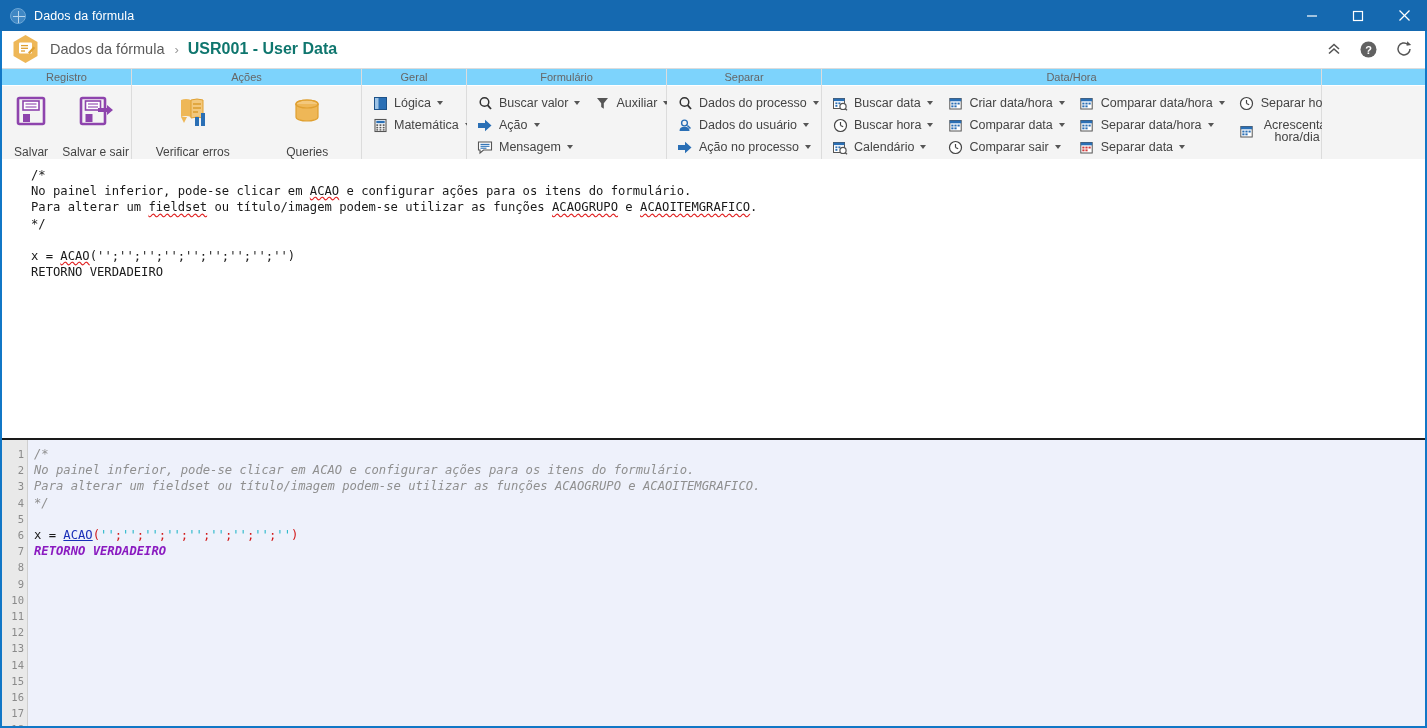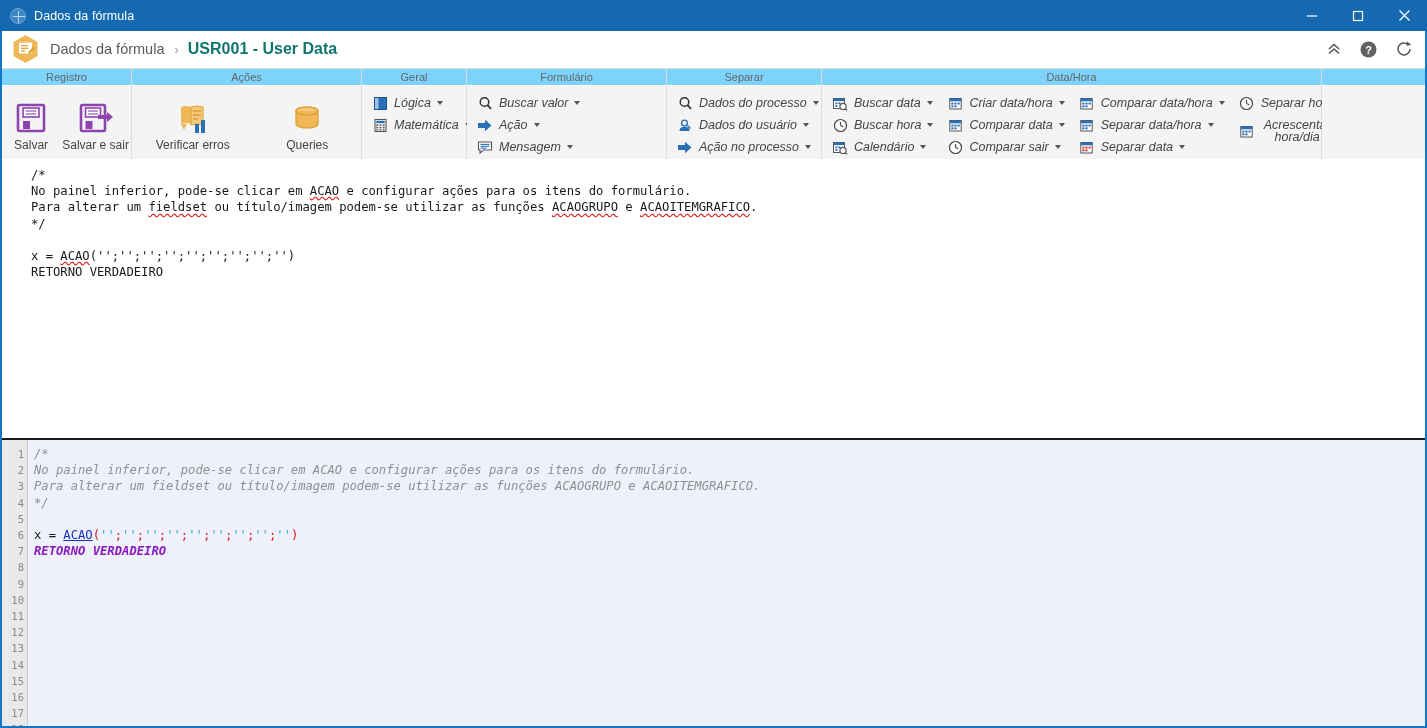--- a/index.html
+++ b/index.html
@@ -114,40 +114,39 @@
     flex: 1 1 auto;
     display: flex;
     background: #f4f4f4;
     padding: 2px 0 0 0;
   }
 
   
   .bigbtn {
     width: 64px;
     display: flex; flex-direction: column;
-    align-items: center; justify-content: center;
+    align-items: center; justify-content: space-between;
     padding-top: 4px;
     cursor: default;
   }
   .bigbtn .ic { height: 38px; display: flex; align-items: center; }
   .bigbtn .lbl {
     font-size: 12px; color: #444; margin-top: 1px;
     white-space: nowrap;
   }
   .bigbtn-wide { width: 78px; }
 
   
   .rcol { display: flex; flex-direction: column; padding: 4px 0 0 6px; }
   .smallbtn {
     display: flex; align-items: center;
     height: 22px;
     padding: 0 4px 0 2px;
     white-space: nowrap;
     cursor: default;
-    font-style: italic;
   }
   .smallbtn .ic {
     width: 20px; height: 18px;
     display: flex; align-items: center; justify-content: center;
     flex: 0 0 auto;
     margin-right: 4px;
   }
   .smallbtn .lbl { font-size: 12.5px; color: #444; }
   .caret {
     margin-left: 6px; width: 0; height: 0;
@@ -414,20 +413,31 @@
                 <path d="M1.5 2 h13 v8 h-8 l-3.5 3 v-3 h-1.5 z" fill="#fff" stroke="#555" stroke-width="1.1"></path>
                 <line x1="3.5" y1="4.4" x2="12.5" y2="4.4" stroke="#2a6fb5" stroke-width="1.1"></line>
                 <line x1="3.5" y1="6.3" x2="12.5" y2="6.3" stroke="#2a6fb5" stroke-width="1.1"></line>
                 <line x1="3.5" y1="8.2" x2="9.5" y2="8.2" stroke="#2a6fb5" stroke-width="1.1"></line>
               </svg>
             </span>
             <span class="lbl">Mensagem</span>
             <span class="caret"></span>
           </div>
         </div>
+        <div class="rcol">
+          <div class="smallbtn">
+            <span class="ic">
+              <svg width="15" height="15" viewBox="0 0 15 15">
+                <path d="M2 2 h11 l-4.2 5.2 v5.5 l-2.6 -1.8 v-3.7 z" fill="#555"></path>
+              </svg>
+            </span>
+            <span class="lbl">Auxiliar</span>
+            <span class="caret"></span>
+          </div>
+        </div>
       </div>
     </div>
 
     <div class="rgroup" style="width:155px">
       <div class="rgroup-title">Separar</div>
       <div class="rgroup-body">
         <div class="rcol">
           <div class="smallbtn">
             <span class="ic">
               <svg width="15" height="15" viewBox="0 0 15 15">

